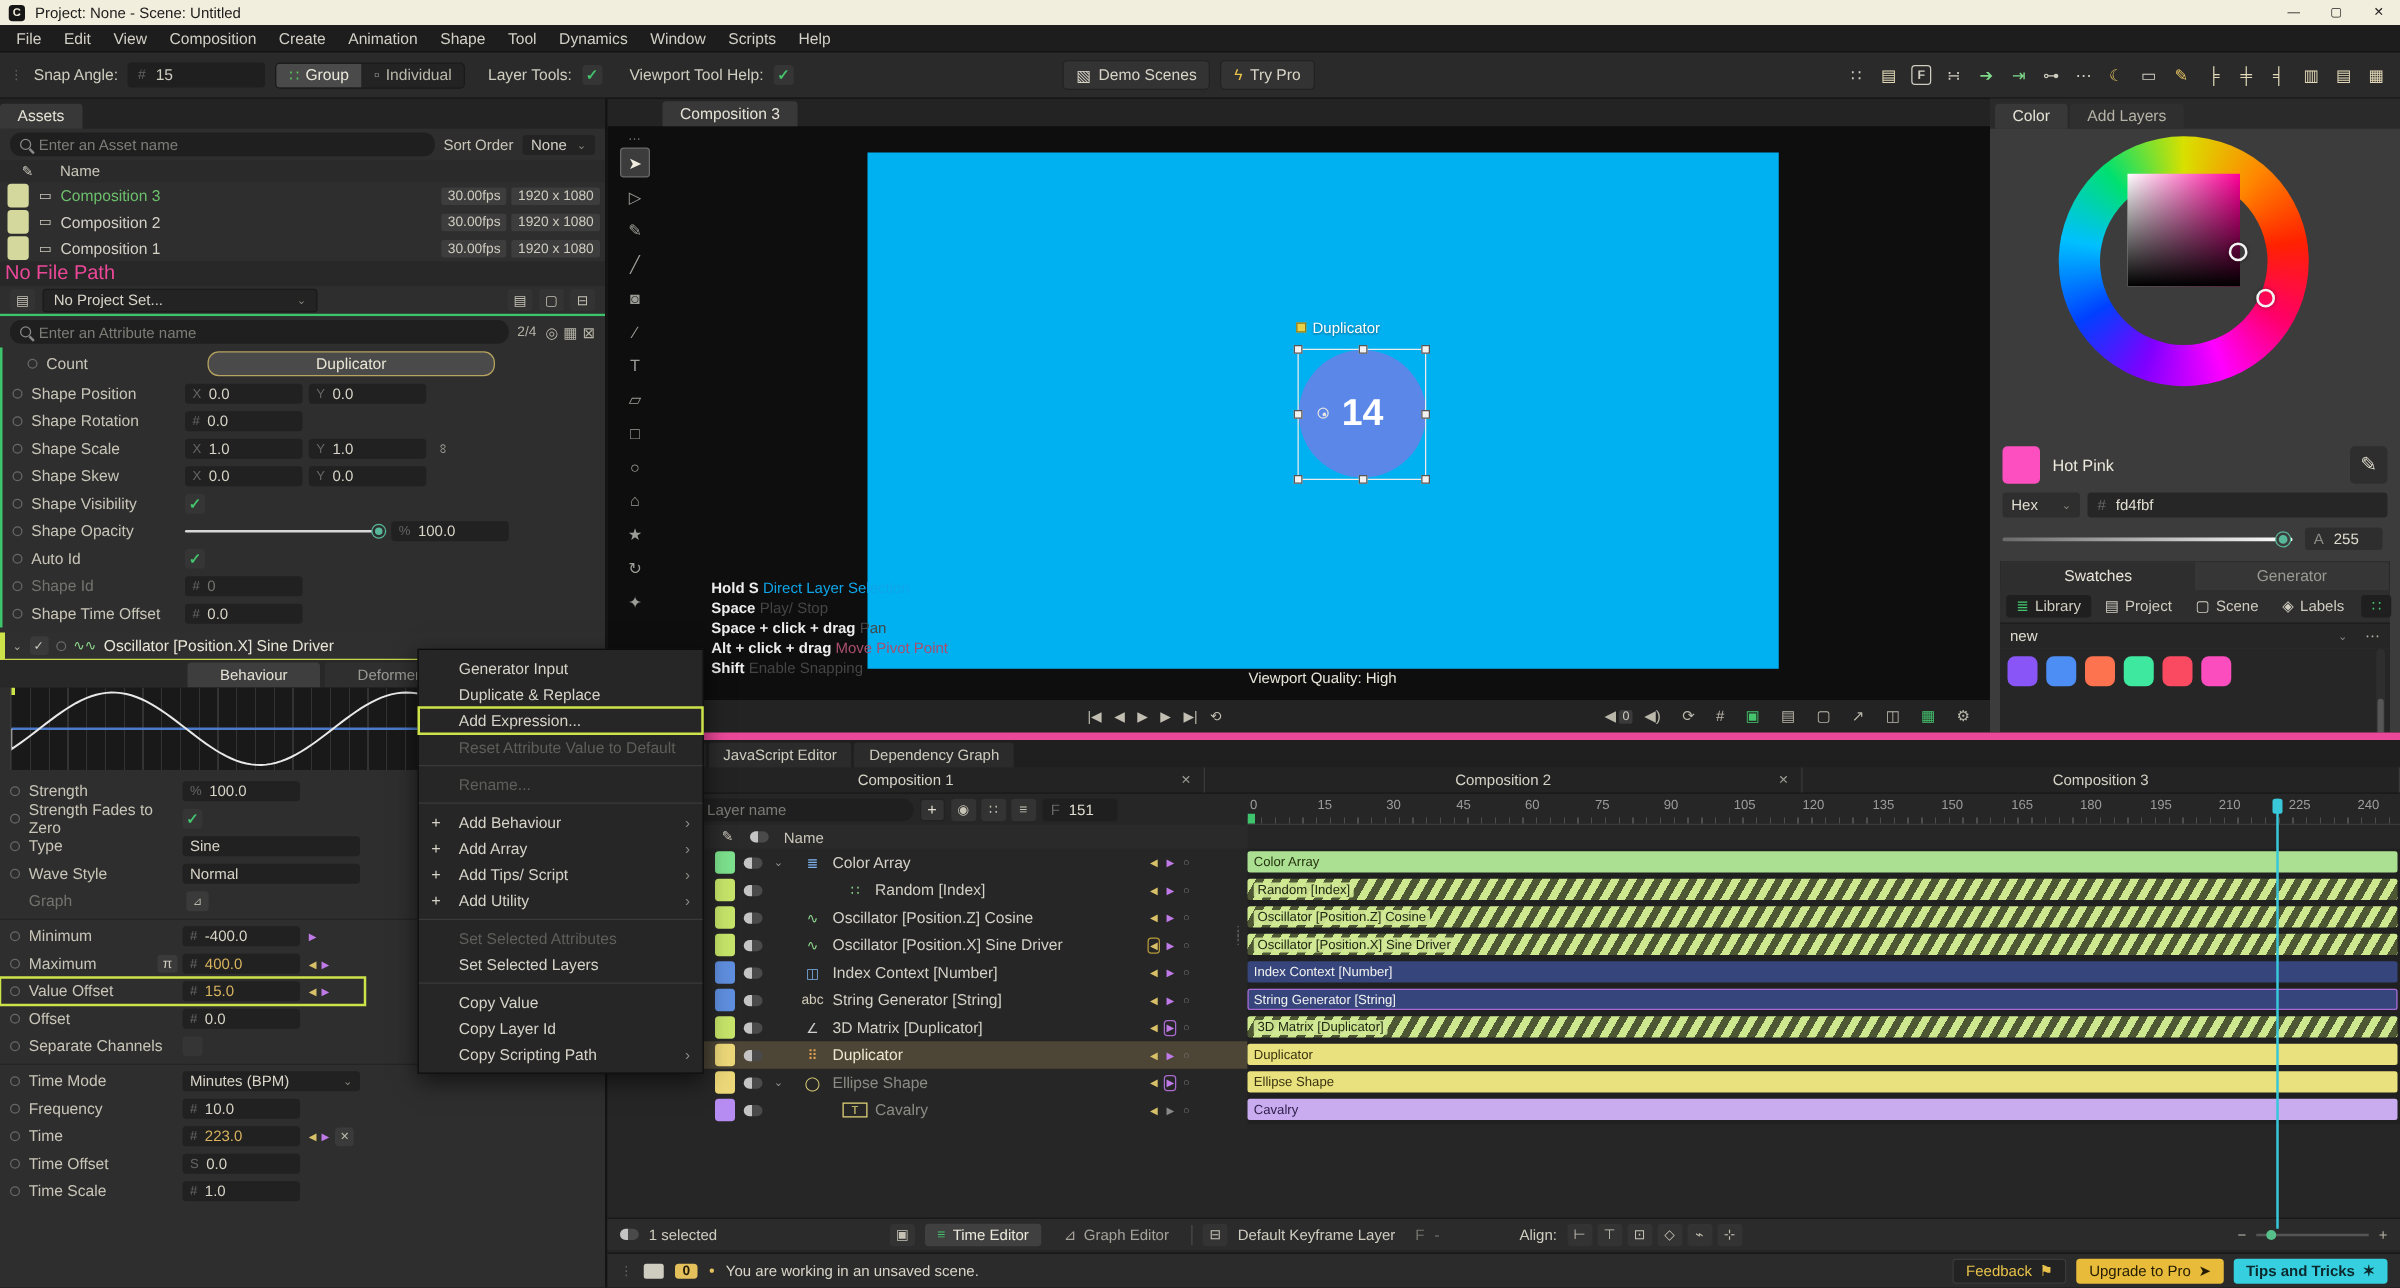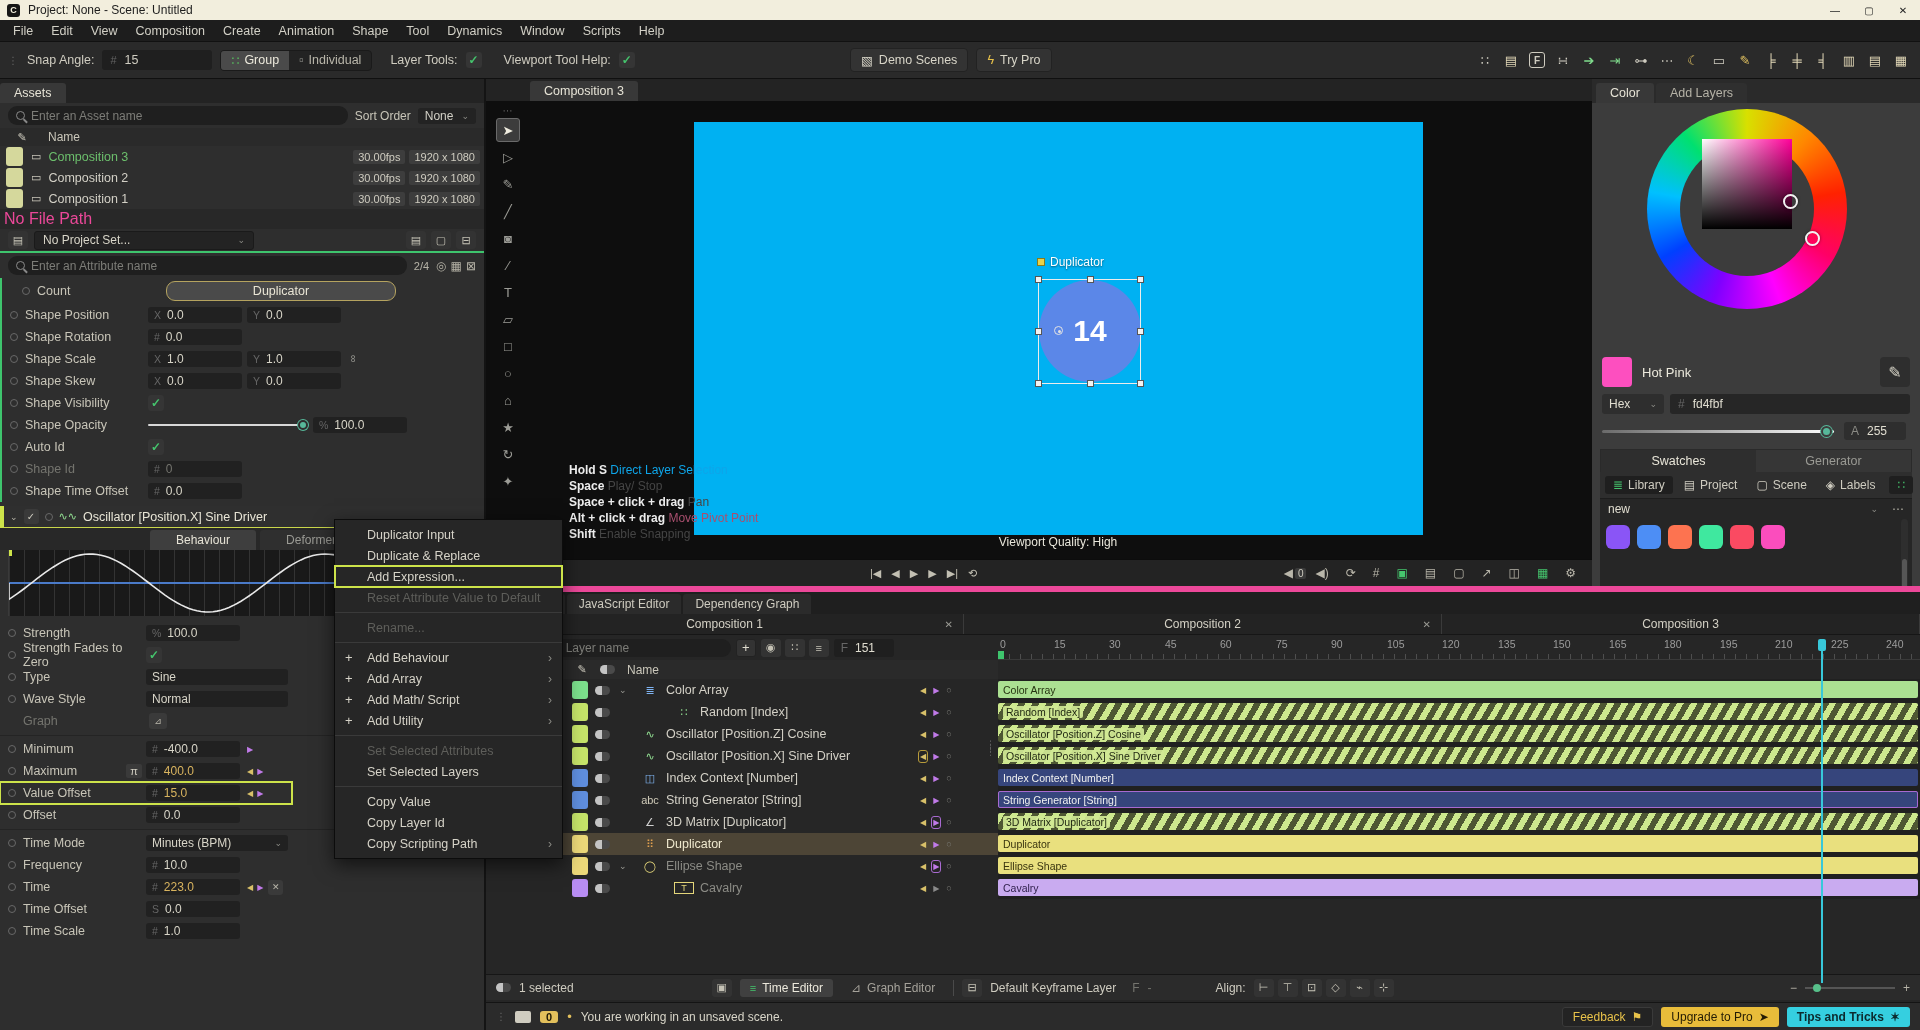--- a/index.html
+++ b/index.html
@@ -578,20 +578,27 @@
     <div class="row">
       <span class="rl">
           <span class="rdot"></span>
           <span>Offset</span>
         </span>
       <span class="fld">
           <span class="pre">#</span>
           <span>0.0</span>
         </span>
     </div>
+    <div class="row">
+      <span class="rl">
+          <span class="rdot"></span>
+          <span>Separate Channels</span>
+        </span>
+      <span class="chk"></span>
+    </div>
     <div class="gsep"></div>
     <div class="row">
       <span class="rl">
           <span class="rdot"></span>
           <span>Time Mode</span>
         </span>
       <span class="ddl">
           <span>Minutes (BPM)</span>
           <span class="cv">⌄</span>
         </span>
@@ -1141,21 +1148,21 @@
         </span>
       <span>+</span>
     </span>
   </div>
 </div>
 
 <div id="ctxmenu">
 
     <div class="mi">
       <span class="plus"></span>
-      <span>Duplicator Input</span>
+      <span>Generator Input</span>
       <span class="sub"></span>
     </div>
 
     <div class="mi">
       <span class="plus"></span>
       <span>Duplicate &amp; Replace</span>
       <span class="sub"></span>
     </div>
 
     <div class="mi hl">
@@ -1195,21 +1202,21 @@
     </div>
 
     <div class="mi">
       <span class="plus">+</span>
       <span>Add Array</span>
       <span class="sub">›</span>
     </div>
 
     <div class="mi">
       <span class="plus">+</span>
-      <span>Add Math/ Script</span>
+      <span>Add Tips/ Script</span>
       <span class="sub">›</span>
     </div>
 
     <div class="mi">
       <span class="plus">+</span>
       <span>Add Utility</span>
       <span class="sub">›</span>
     </div>
 
     <div class="mi sep">

